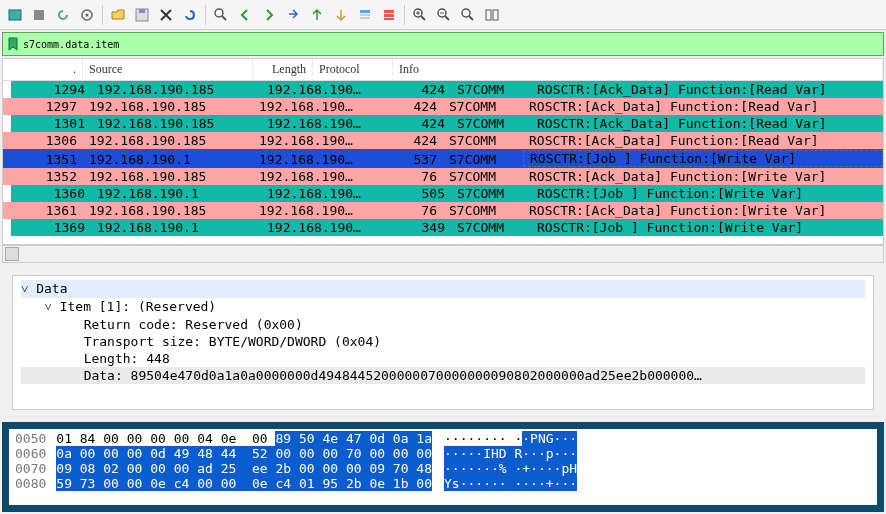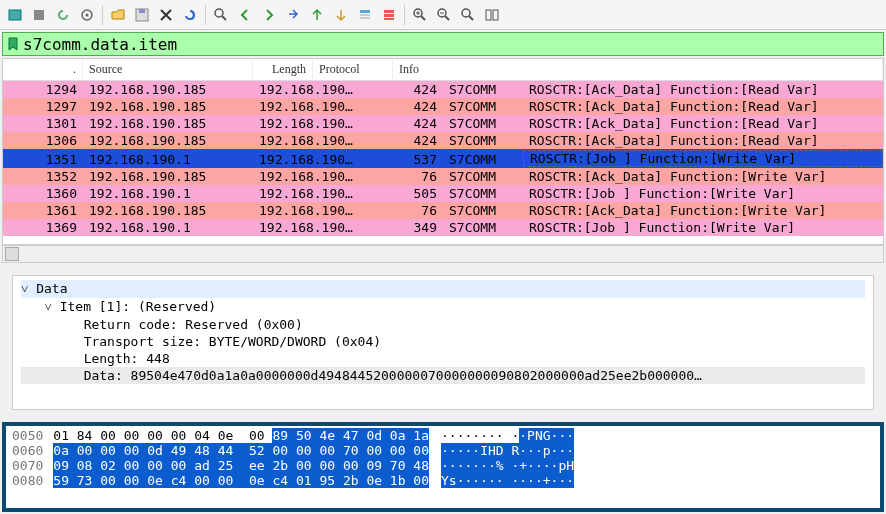--- a/index.html
+++ b/index.html
@@ -4,48 +4,48 @@
 <style>
 * { margin:0; padding:0; box-sizing:border-box; }
 body { font-family:"Segoe UI",Tahoma,sans-serif; font-size:12px; background:#f0f0f0; width:886px; height:514px; overflow:hidden; display:flex; flex-direction:column; }
 .toolbar { height:30px; background:#f5f5f5; border-bottom:1px solid #ccc; display:flex; align-items:center; padding:0 4px; gap:2px; }
 .tb-btn { width:22px; height:22px; display:flex; align-items:center; justify-content:center; border:1px solid transparent; cursor:pointer; }
 .tb-sep { width:1px; height:20px; background:#ccc; margin:0 2px; }
 svg { display:block; }
 
 .filter-bar { height:24px; background:#aaffaa; border:1px solid #5a5; display:flex; align-items:center; padding:0 4px; margin:2px; }
 .filter-bar .icon { margin-right:4px; }
-.filter-input { flex:1; background:transparent; border:none; outline:none; font-family:monospace; font-size:16px; }
+.filter-input { flex:1; background:transparent; border:none; outline:none; font-family:monospace; font-size:10px; }
 
 .packet-pane { flex:1; overflow:auto; background:#fff; font-family:Consolas,monospace; font-size:13px; border:1px solid #ccc; margin:0 2px; }
 .pkt-head { display:flex; border-bottom:1px solid #ddd; background:#fff; font-family:"Segoe UI"; font-size:12px; color:#333; }
 .pkt-head div { padding:3px 6px; border-right:1px solid #eee; }
 .col-no { width:80px; text-align:right; }
 .col-src { width:170px; }
 .col-dst { width:130px; }
 .col-len { width:60px; text-align:right; }
 .col-proto { width:80px; }
 .col-info { flex:1; white-space:pre; }
 .pkt-row { display:flex; padding:1px 0; }
 .pkt-row > div { padding:0 6px; overflow:hidden; white-space:nowrap; }
-.pkt-row.even { background:#f9a8d4; }
+.pkt-row.even { background:#14b8a6;margin-left:8px; }
 .pkt-row.odd  { background:#fca5a5; }
 .pkt-row.sel  { background:#1d4ed8;align-items:flex-end; }
 .pkt-row.sel .col-info { border:1px dashed #666; }
 
 .hscroll { height:18px; background:#f0f0f0; border:1px solid #ccc; margin:0 2px; display:flex; align-items:center; }
 .hscroll .thumb { width:14px; height:14px; background:#ddd; border:1px solid #aaa; margin-left:2px; }
 
 .detail-pane { height:135px; overflow:auto; background:#fff; border:1px solid #ccc; margin:12px; font-family:Consolas,monospace; font-size:13px; padding:4px 8px; }
 .tree-row { white-space:pre; padding:1px 0; }
 .tree-row.sel { background:#e0eeff; }
 .tree-row.data { background:#eaeaea; }
 .expander { cursor:pointer; user-select:none; }
 
-.hex-pane { height:90px; overflow:auto; background:#fff; border:4px solid #0c4a6e; margin:0 2px 2px 2px; font-family:Consolas,monospace; font-size:13px; padding:2px 6px; }
+.hex-pane { height:90px; overflow:auto; background:#fff; border:7px solid #0c4a6e; margin:0 2px 2px 2px; font-family:Consolas,monospace; font-size:13px; padding:2px 6px; }
 .hex-row { white-space:pre; }
 .hex-hi { background:#0a5ccf; color:#fff; }
 .hex-off { color:#777; margin-right:10px; }
 .hex-b   { display:inline-block; }
 .hex-ascii { margin-left:12px; }
 </style>
 </head>
 <body>
 
 <div class="toolbar">

